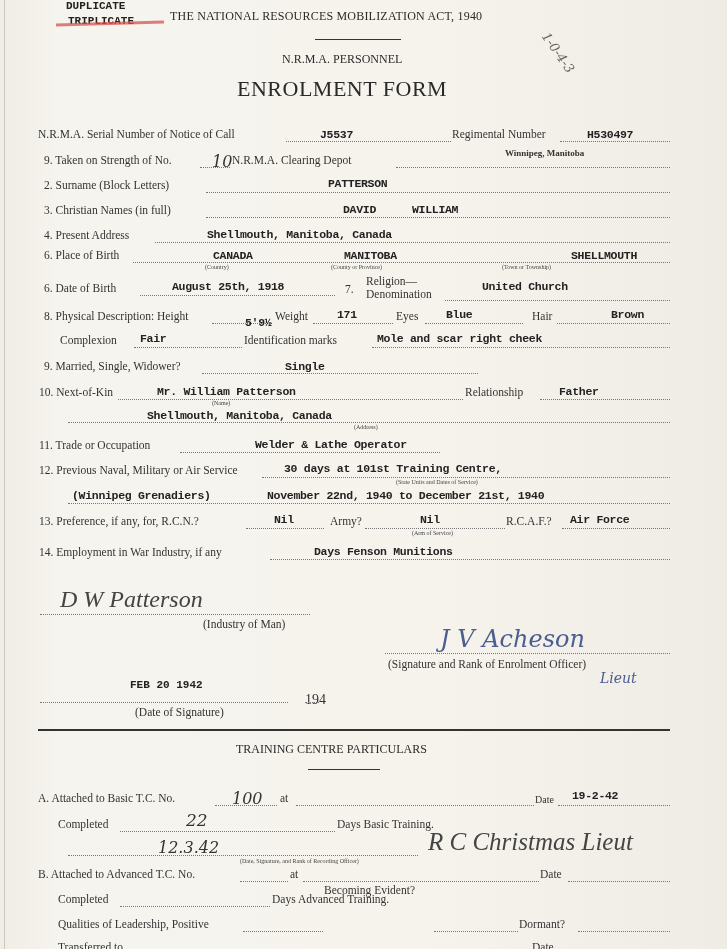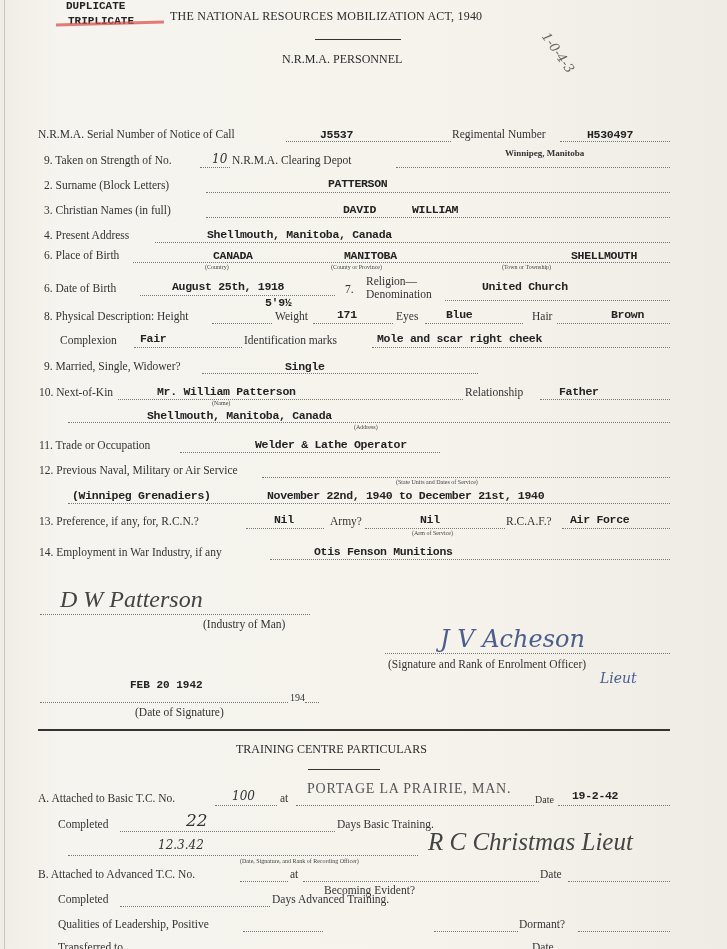--- a/index.html
+++ b/index.html
@@ -5,41 +5,42 @@
   html,body{margin:0;padding:0;}
   body{width:727px;height:949px;overflow:hidden;background:#f3f1ea;position:relative;
     font-family:"Liberation Serif","DejaVu Serif",serif;color:#2a2a2a;}
   .paper{position:absolute;left:0;top:0;width:727px;height:949px;
     background:linear-gradient(90deg,#efede5 0%,#f6f4ee 8%,#f5f3ec 60%,#eeece4 100%);}
   .leftedge{position:absolute;left:4px;top:0;width:1px;height:949px;background:#c9c6bc;}
   .abs{position:absolute;white-space:nowrap;}
   .lbl{font-size:11.5px;color:#333;}
   .tiny{font-size:6px;color:#444;}
   .typed{font-family:"Liberation Mono","DejaVu Sans Mono",monospace;font-weight:bold;font-size:11.5px;color:#222;letter-spacing:-0.3px;}
-  .hand{font-family:"DejaVu Serif",serif;font-style:italic;color:#333;font-size:12px;}
+  .hand{font-family:"DejaVu Serif",serif;font-style:italic;color:#333;font-size:16px;}
   .dots{position:absolute;border-bottom:1px dotted #777;height:0;}
   .stamp{font-family:"Liberation Mono","DejaVu Sans Mono",monospace;font-weight:bold;font-size:10px;color:#222;}
   .sig{font-family:Liberation Serif, serif;font-style:italic;font-size:24px;color:#444;}
   .sigblue{font-family:"DejaVu Serif",serif;font-style:italic;font-size:24px;color:#4b5e8f;}
   .hr-thick{position:absolute;height:2px;background:#333;}
   .redline{position:absolute;height:3px;background:#d9534f;opacity:0.75;transform:rotate(-1.5deg);}
 </style>
 </head>
 <body>
 
 <div class="paper">
   <div class="leftedge"></div>
 
   <div class="abs stamp" style="left:66px;top:0px;font-size:11px;">DUPLICATE</div>
   <div class="abs stamp" style="left:68px;top:15px;font-size:11px;">TRIPLICATE</div>
   <div class="redline" style="left:56px;top:22px;width:108px;"></div>
 
   <div class="abs" style="left:170px;top:9px;font-size:12px;letter-spacing:0.2px;">THE NATIONAL RESOURCES MOBILIZATION ACT, 1940</div>
   <div class="abs" style="left:315px;top:39px;width:86px;height:1px;background:#333;"></div>
   <div class="abs" style="left:282px;top:52px;font-size:12px;">N.R.M.A. PERSONNEL</div>
+  <div class="abs" style="left:237px;top:76px;font-size:22px;letter-spacing:0.5px;">ENROLMENT FORM</div>
   <div class="abs hand" style="left:535px;top:45px;font-size:13px;transform:rotate(55deg);color:#666;">1-0-4-3</div>
 
   <div class="abs lbl" style="left:38px;top:128px;">N.R.M.A. Serial Number of Notice of Call</div>
   <div class="dots" style="left:286px;top:141px;width:165px;"></div>
   <div class="abs typed" style="left:320px;top:128px;">J5537</div>
   <div class="abs lbl" style="left:452px;top:128px;">Regimental Number</div>
   <div class="dots" style="left:560px;top:141px;width:110px;"></div>
   <div class="abs typed" style="left:587px;top:128px;">H530497</div>
 
   <div class="abs lbl" style="left:44px;top:154px;">9. Taken on Strength of No.</div>
@@ -75,21 +76,21 @@
   <div class="dots" style="left:140px;top:295px;width:195px;"></div>
   <div class="abs typed" style="left:172px;top:280px;">August 25th, 1918</div>
   <div class="abs lbl" style="left:345px;top:283px;">7.</div>
   <div class="abs lbl" style="left:366px;top:275px;">Religion—</div>
   <div class="abs lbl" style="left:366px;top:288px;">Denomination</div>
   <div class="dots" style="left:445px;top:300px;width:225px;"></div>
   <div class="abs typed" style="left:482px;top:280px;">United Church</div>
 
   <div class="abs lbl" style="left:44px;top:310px;">8. Physical Description: Height</div>
   <div class="dots" style="left:212px;top:323px;width:60px;"></div>
-  <div class="abs typed" style="left:245px;top:296px;margin-left:20px;">5'9½</div>
+  <div class="abs typed" style="left:245px;top:316px;">5'9½</div>
   <div class="abs lbl" style="left:275px;top:310px;">Weight</div>
   <div class="dots" style="left:313px;top:323px;width:80px;"></div>
   <div class="abs typed" style="left:337px;top:308px;">171</div>
   <div class="abs lbl" style="left:396px;top:310px;">Eyes</div>
   <div class="dots" style="left:425px;top:323px;width:98px;"></div>
   <div class="abs typed" style="left:446px;top:308px;">Blue</div>
   <div class="abs lbl" style="left:532px;top:310px;">Hair</div>
   <div class="dots" style="left:557px;top:323px;width:113px;"></div>
   <div class="abs typed" style="left:611px;top:308px;">Brown</div>
 
@@ -114,66 +115,66 @@
   <div class="dots" style="left:68px;top:422px;width:602px;"></div>
   <div class="abs typed" style="left:147px;top:409px;">Shellmouth, Manitoba, Canada</div>
   <div class="abs tiny" style="left:354px;top:424px;">(Address)</div>
 
   <div class="abs lbl" style="left:39px;top:439px;">11. Trade or Occupation</div>
   <div class="dots" style="left:180px;top:452px;width:260px;"></div>
   <div class="abs typed" style="left:255px;top:438px;">Welder &amp; Lathe Operator</div>
 
   <div class="abs lbl" style="left:39px;top:464px;">12. Previous Naval, Military or Air Service</div>
   <div class="dots" style="left:262px;top:477px;width:408px;"></div>
+  <div class="abs typed" style="left:284px;top:462px;">30 days at 101st Training Centre,</div>
   <div class="abs tiny" style="left:396px;top:479px;">(State Units and Dates of Service)</div>
   <div class="dots" style="left:68px;top:503px;width:602px;"></div>
   <div class="abs typed" style="left:72px;top:489px;">(Winnipeg Grenadiers)</div>
   <div class="abs typed" style="left:267px;top:489px;">November 22nd, 1940 to December 21st, 1940</div>
 
   <div class="abs lbl" style="left:39px;top:515px;">13. Preference, if any, for, R.C.N.?</div>
   <div class="dots" style="left:246px;top:528px;width:78px;"></div>
   <div class="abs typed" style="left:274px;top:513px;">Nil</div>
   <div class="abs lbl" style="left:330px;top:515px;">Army?</div>
   <div class="dots" style="left:365px;top:528px;width:140px;"></div>
   <div class="abs typed" style="left:420px;top:513px;">Nil</div>
   <div class="abs tiny" style="left:412px;top:530px;">(Arm of Service)</div>
   <div class="abs lbl" style="left:506px;top:515px;">R.C.A.F.?</div>
   <div class="dots" style="left:562px;top:528px;width:108px;"></div>
   <div class="abs typed" style="left:570px;top:513px;">Air Force</div>
 
   <div class="abs lbl" style="left:39px;top:546px;">14. Employment in War Industry, if any</div>
   <div class="dots" style="left:270px;top:559px;width:400px;"></div>
-  <div class="abs typed" style="left:314px;top:545px;">Otis Fenson Munitions</div>
+  <div class="abs typed" style="left:314px;top:545px;">Days Fenson Munitions</div>
 
   <div class="abs sig" style="left:60px;top:586px;">D W Patterson</div>
   <div class="dots" style="left:40px;top:614px;width:270px;"></div>
   <div class="abs lbl" style="left:203px;top:618px;">(Industry of Man)</div>
 
   <div class="abs sigblue" style="left:440px;top:625px;">J V Acheson</div>
   <div class="dots" style="left:385px;top:653px;width:285px;"></div>
   <div class="abs lbl" style="left:388px;top:658px;">(Signature and Rank of Enrolment Officer)</div>
   <div class="abs sigblue" style="left:600px;top:670px;font-size:14px;">Lieut</div>
 
   <div class="abs stamp" style="left:130px;top:679px;font-size:11px;">FEB 20 1942</div>
   <div class="dots" style="left:40px;top:702px;width:248px;"></div>
-  <div class="abs lbl" style="left:290px;top:692px;font-size:10px;text-align:center;">194</div>
+  <div class="abs lbl" style="left:305px;top:692px;font-size:14px;text-align:center;">194</div>
   <div class="dots" style="left:305px;top:702px;width:14px;"></div>
   <div class="abs lbl" style="left:135px;top:706px;">(Date of Signature)</div>
 
   <div class="hr-thick" style="left:38px;top:729px;width:632px;"></div>
 
   <div class="abs" style="left:236px;top:742px;font-size:12px;">TRAINING CENTRE PARTICULARS</div>
   <div class="abs" style="left:308px;top:769px;width:72px;height:1px;background:#333;"></div>
 
   <div class="abs lbl" style="left:38px;top:792px;">A. Attached to Basic T.C. No.</div>
   <div class="dots" style="left:215px;top:805px;width:62px;"></div>
   <div class="abs hand" style="left:232px;top:789px;">100</div>
   <div class="abs lbl" style="left:280px;top:792px;">at</div>
   <div class="dots" style="left:296px;top:805px;width:238px;"></div>
-  <div class="abs" style="left:307px;top:781px;font-size:14px;letter-spacing:0.8px;color:#555;">PORTAGE LA PRAIRIE, MAN.</div>
   <div class="abs lbl" style="left:535px;top:794px;font-size:10px;">Date</div>
   <div class="dots" style="left:558px;top:805px;width:112px;"></div>
   <div class="abs typed" style="left:572px;top:789px;">19-2-42</div>
 
   <div class="abs lbl" style="left:58px;top:818px;">Completed</div>
   <div class="dots" style="left:120px;top:831px;width:215px;"></div>
   <div class="abs hand" style="left:186px;top:810px;font-size:17px;">22</div>
   <div class="abs lbl" style="left:337px;top:818px;">Days Basic Training.</div>
 
   <div class="abs hand" style="left:158px;top:838px;">12.3.42</div>

